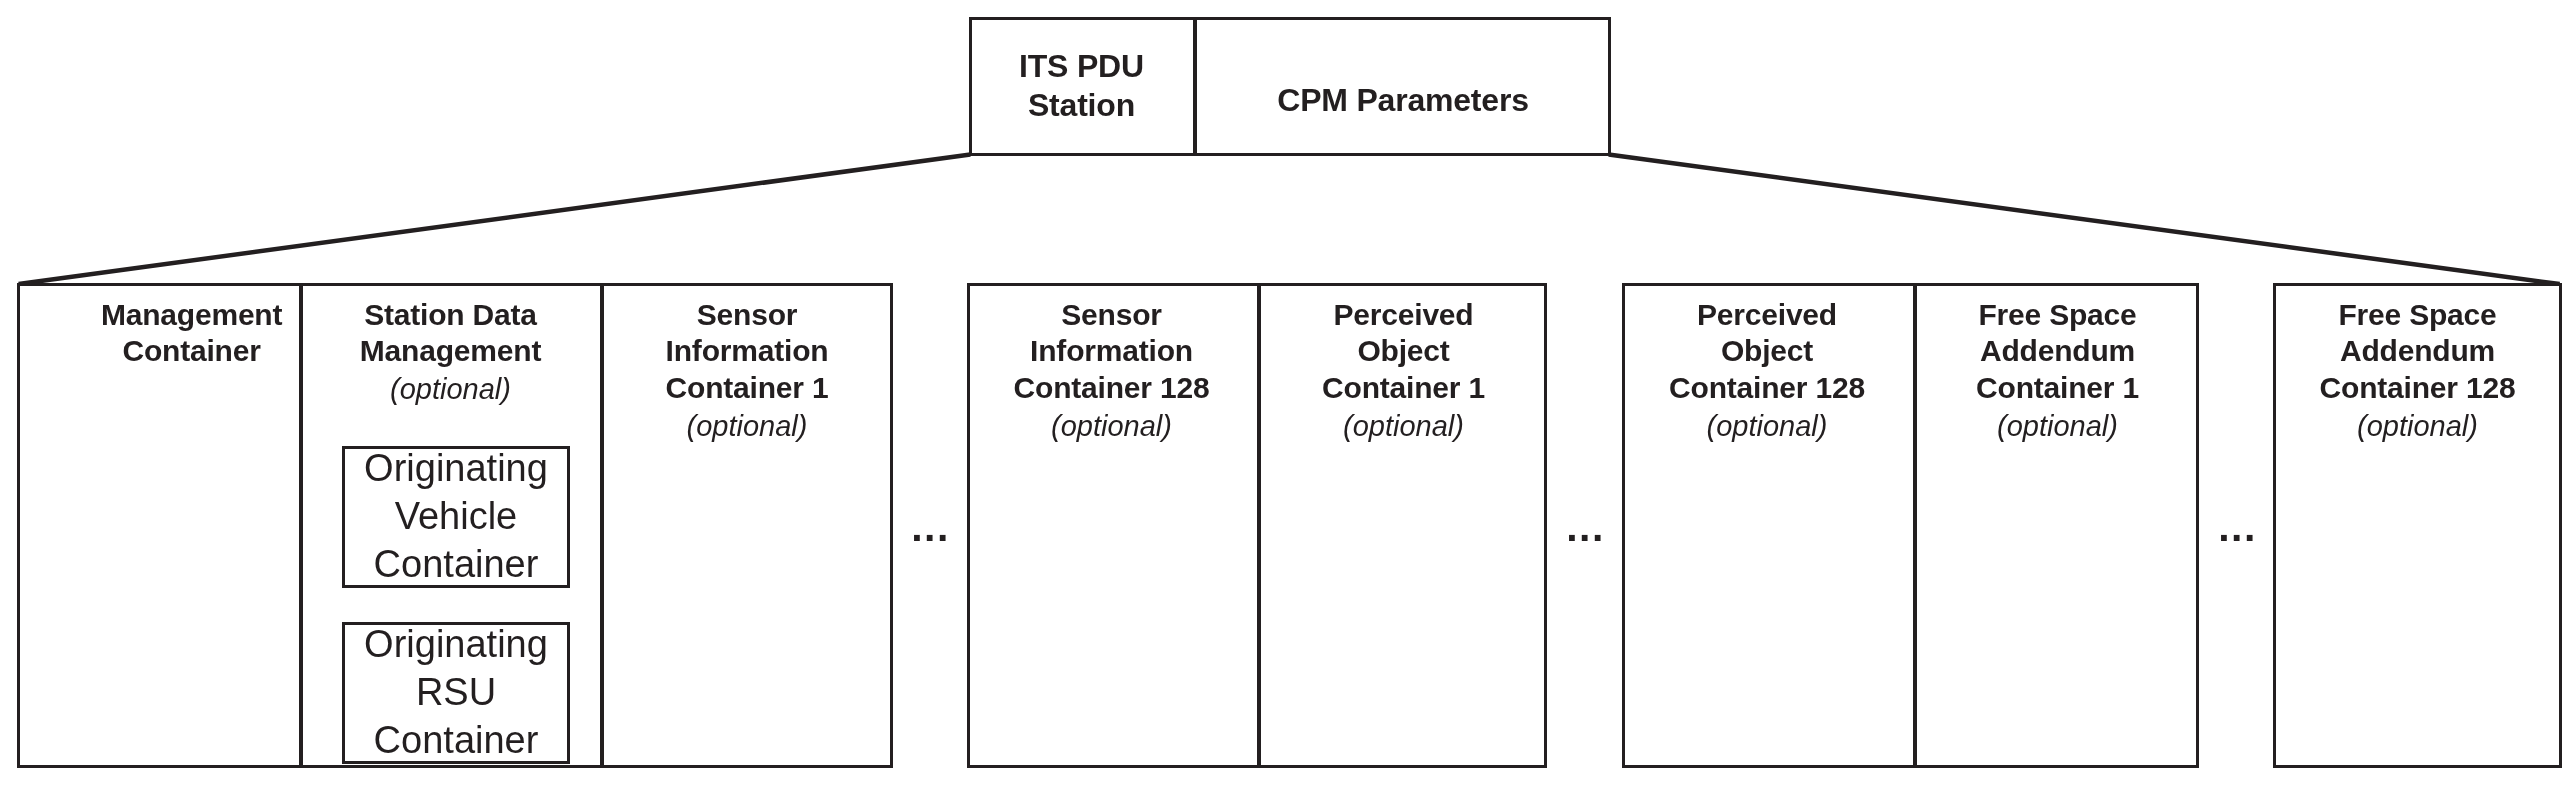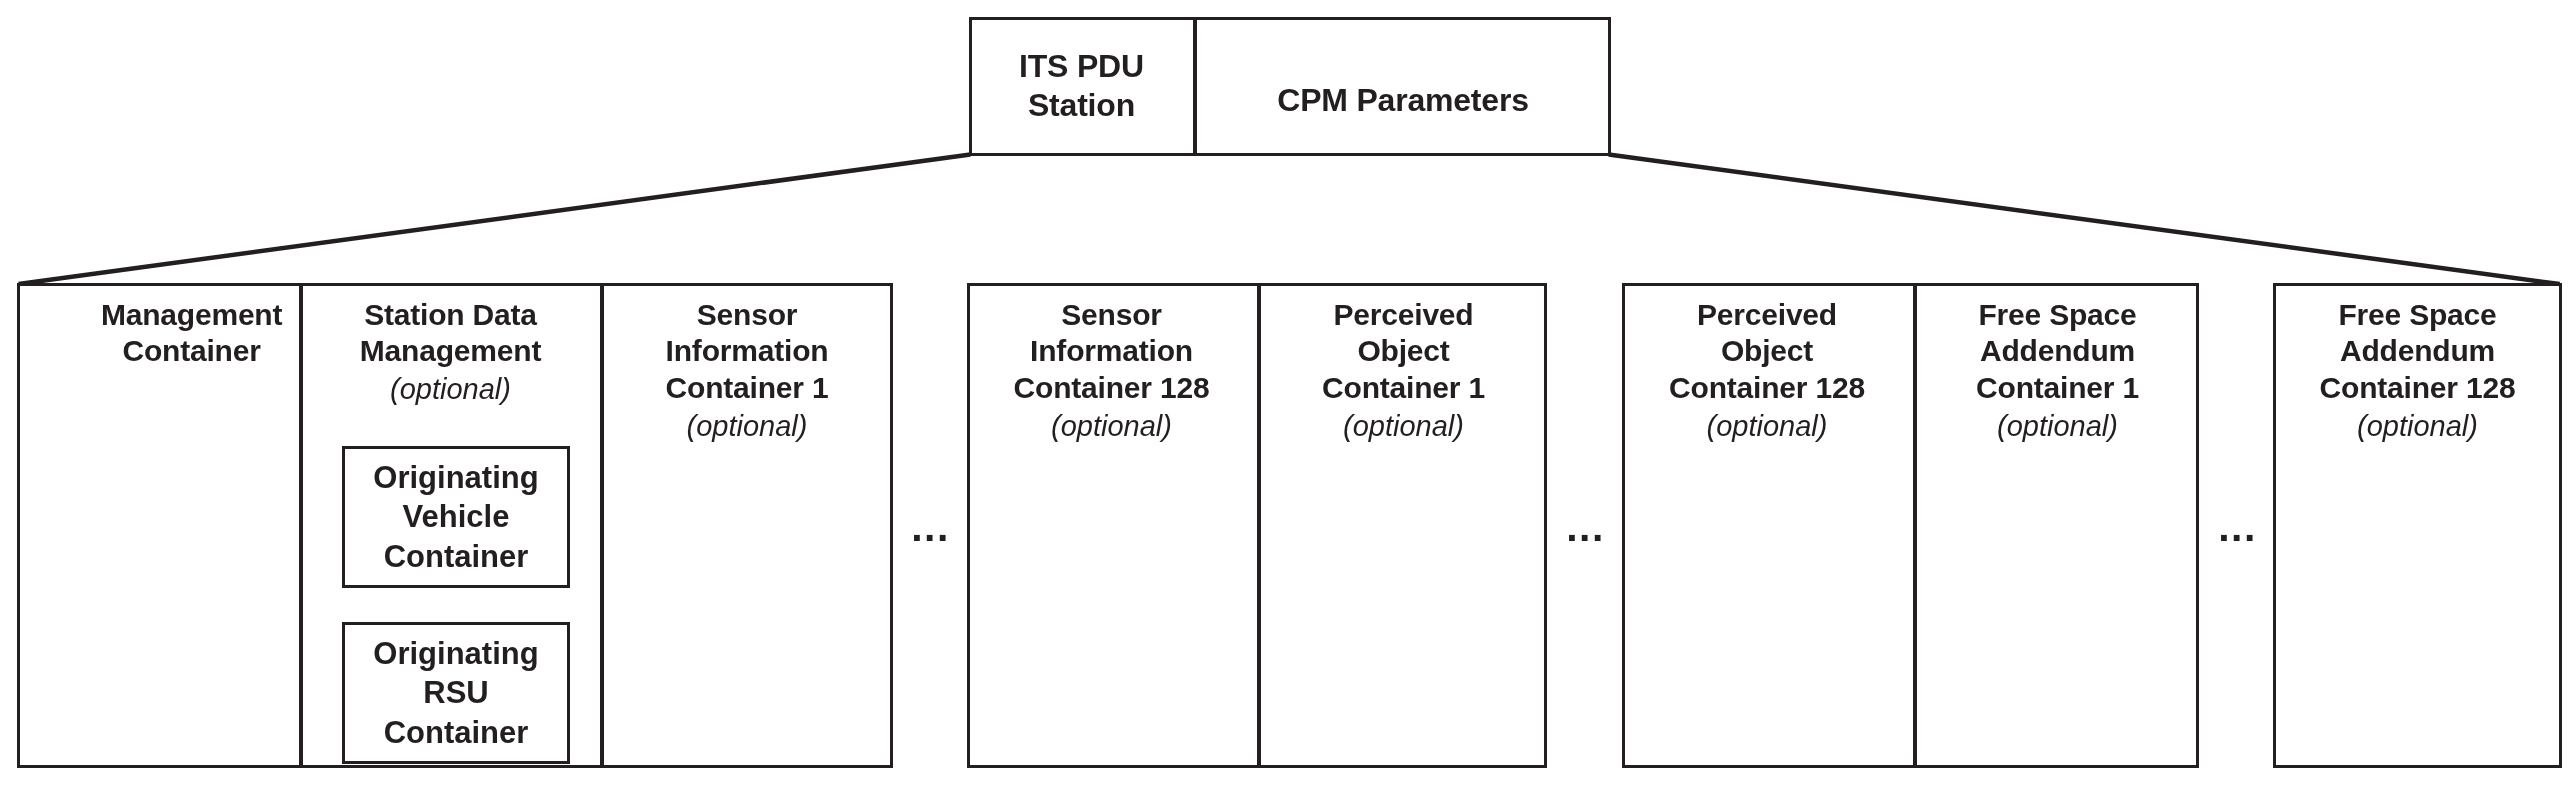--- a/index.html
+++ b/index.html
@@ -69,22 +69,22 @@
     position: absolute;
     box-sizing: border-box;
     border: 3px solid #231f20;
     background: #ffffff;
     display: flex;
     align-items: center;
     justify-content: center;
     text-align: center;
   }
   .subtext {
-    font-weight: bold;
-    font-size: 31px;
+    font-weight: normal;
+    font-size: 38px;
     line-height: 1.26;
     white-space: pre-line;
   }
 
   
   .ellipsis {
     position: absolute;
     font-weight: bold;
     font-size: 41px;
     line-height: 1;

